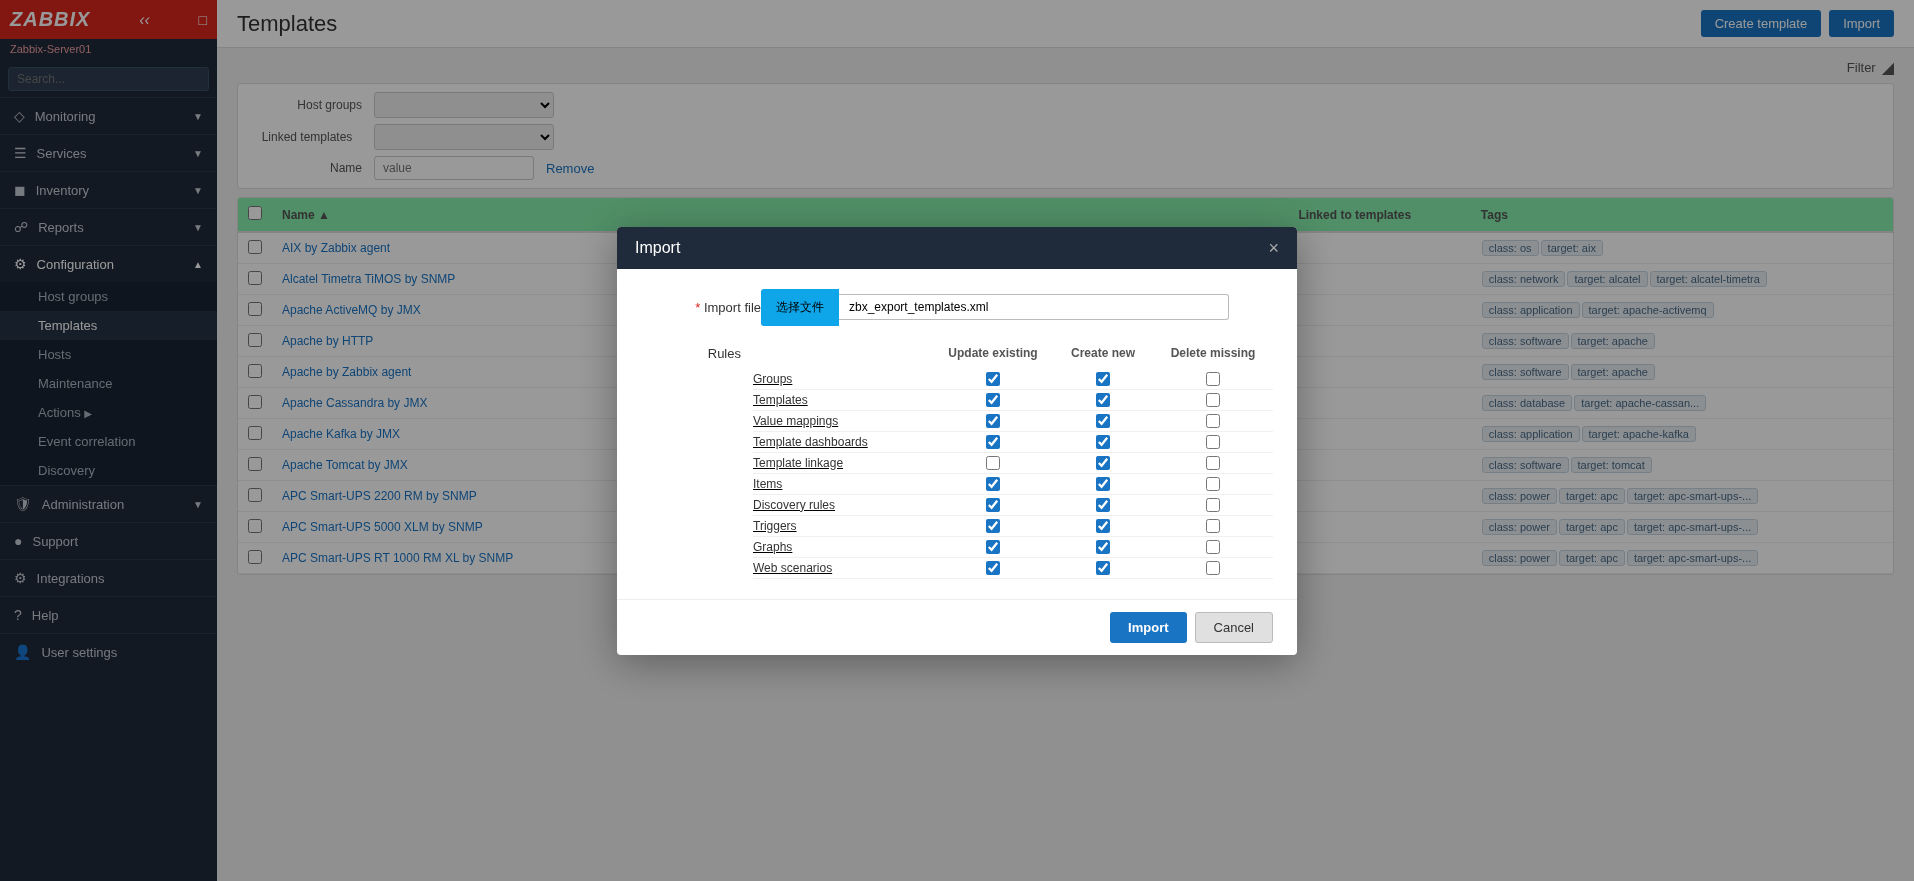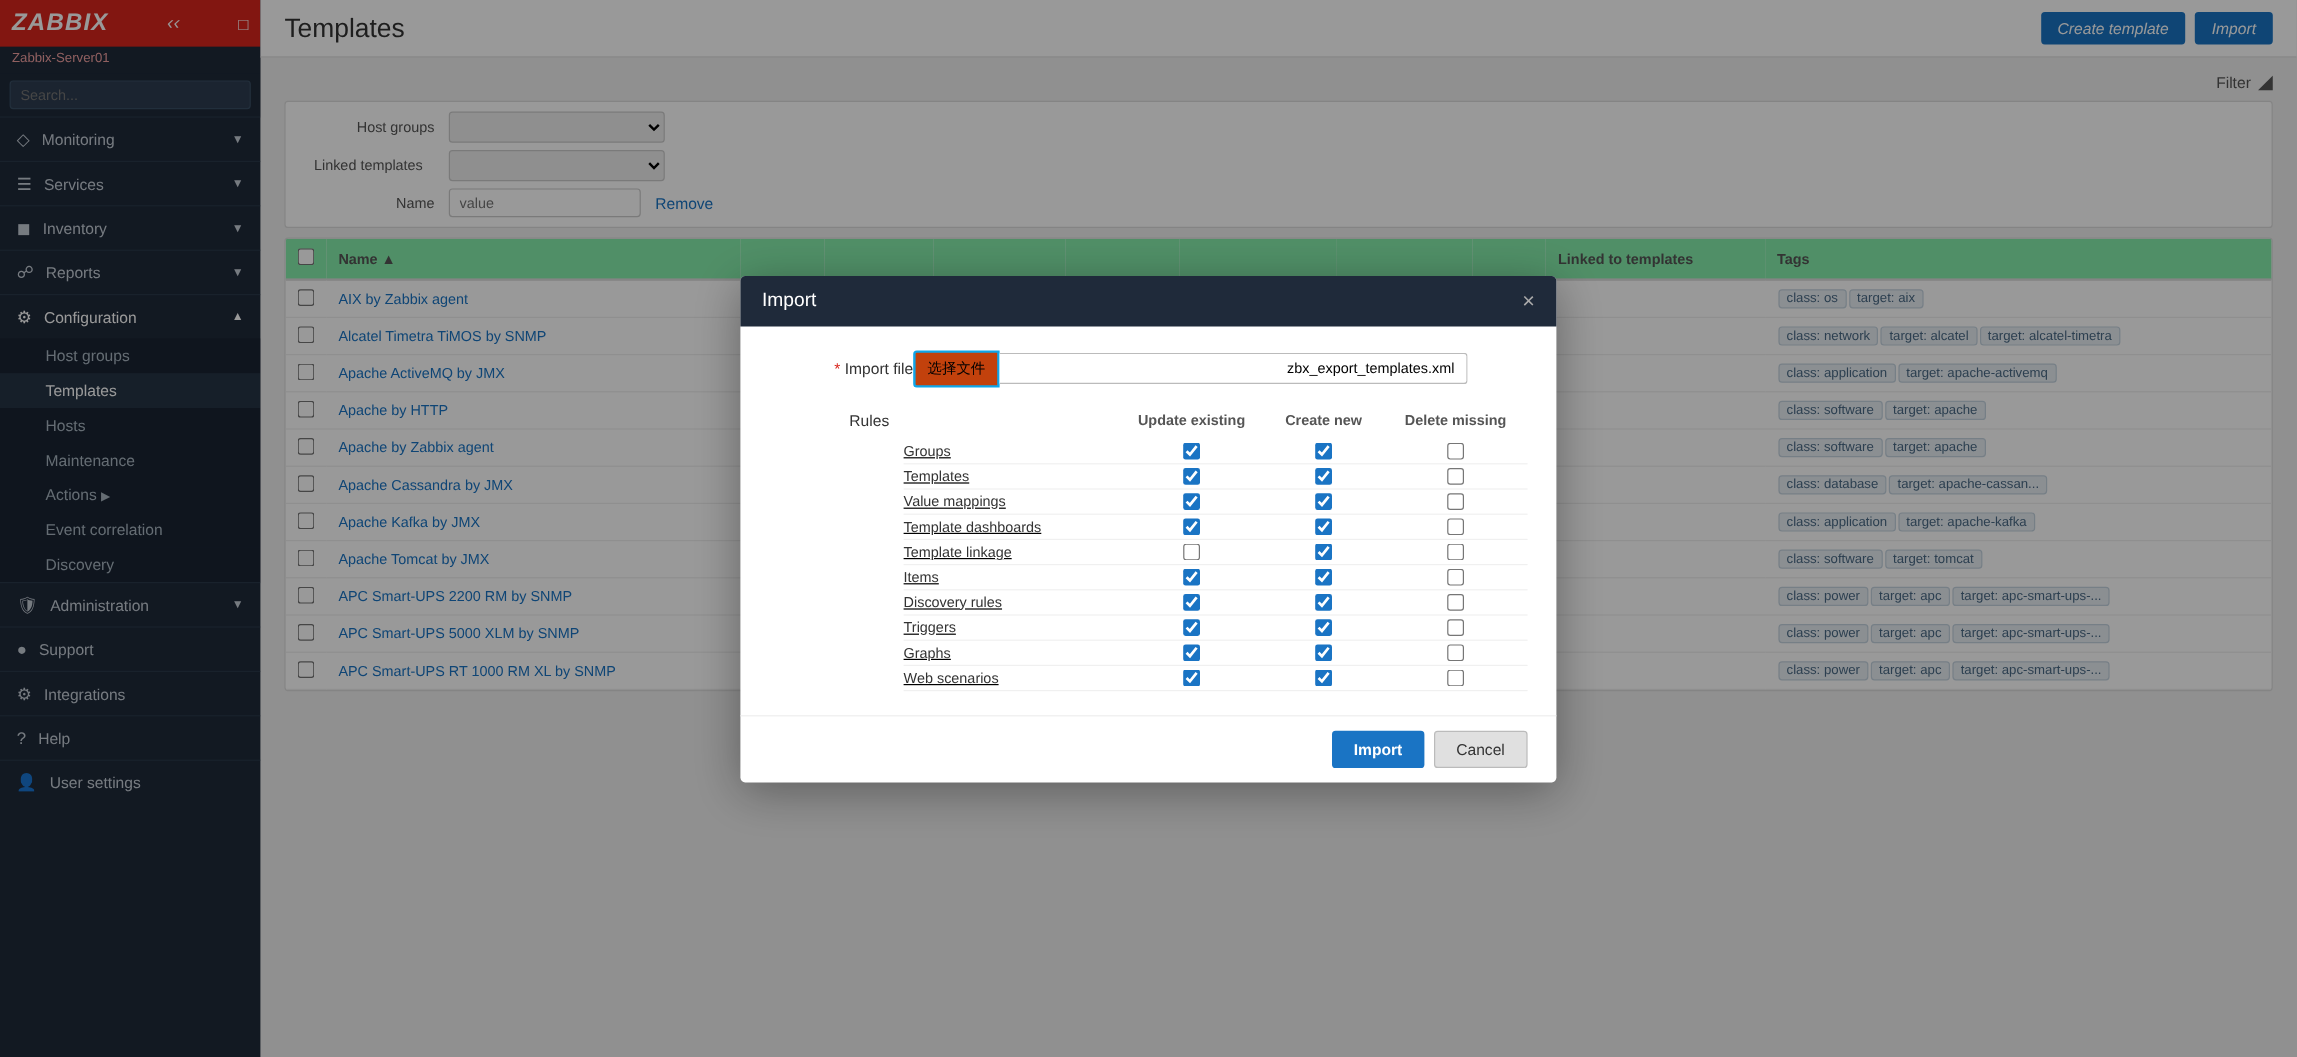--- a/index.html
+++ b/index.html
@@ -91,21 +91,20 @@
     }
     .topbar-actions { display: flex; gap: 8px; }
     .btn-primary {
       background: #1a74c4;
       color: white;
       border: none;
       padding: 6px 14px;
       border-radius: 3px;
       cursor: pointer;
       font-size: 13px;
-      font-style: italic;
     }
 
     .content-area {
       flex: 1;
       overflow-y: auto;
       padding: 10px 20px;
       position: relative;
     }
     .filter-input {
       border: 1px solid #ccc;
@@ -203,36 +202,35 @@
       text-align: right;
       color: #333;
       font-size: 13px;
     }
     .file-input-group {
       display: flex;
       align-items: center;
       gap: 0;
     }
     .file-btn {
-      background: #c2410c;
-      border: 2px solid #0ea5e9;
+      background: #0ea5e9;
+      border: 5px solid #0ea5e9;
       padding: 5px 10px;
       cursor: pointer;
       font-size: 12px;
       border-radius: 3px 0 0 3px;
     }
     .file-input-display {
       border: 1px solid #bbb;
       border-left: none;
       padding: 5px 10px;
       font-size: 12px;
       width: 390px;
       background: #fff;
       border-radius: 0 3px 3px 0;
-      text-align: right;
     }
     .rules-label {
       width: 120px;
       text-align: right;
       padding-right: 12px;
       color: #333;
       font-size: 13px;
       align-self: flex-start;
       padding-top: 4px;
     }

